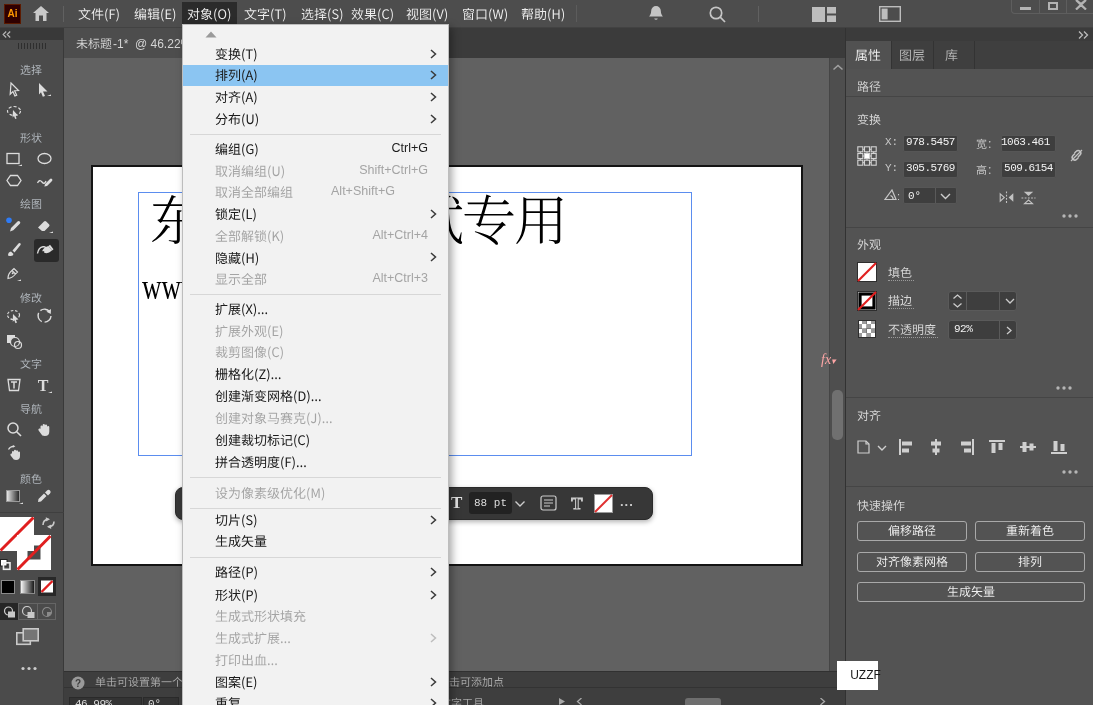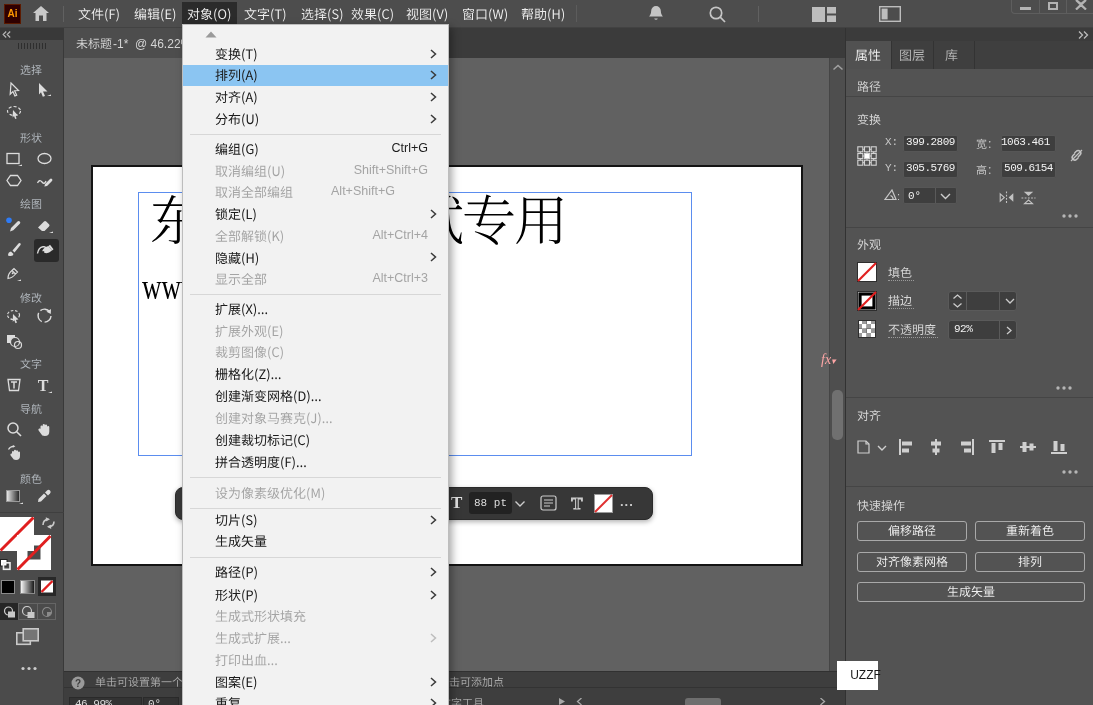--- a/index.html
+++ b/index.html
@@ -586,21 +586,21 @@
       <rect x="14.2" y="0.8" width="5" height="5" fill="#535353" stroke="#d4d4d4" stroke-width="1.1"></rect>
       <rect x="0.8" y="7.5" width="5" height="5" fill="#535353" stroke="#d4d4d4" stroke-width="1.1"></rect>
       <rect x="7.5" y="7.5" width="5" height="5" fill="#fff" stroke="#d4d4d4"></rect>
       <rect x="14.2" y="7.5" width="5" height="5" fill="#535353" stroke="#d4d4d4" stroke-width="1.1"></rect>
       <rect x="0.8" y="14.2" width="5" height="5" fill="#535353" stroke="#d4d4d4" stroke-width="1.1"></rect>
       <rect x="7.5" y="14.2" width="5" height="5" fill="#535353" stroke="#d4d4d4" stroke-width="1.1"></rect>
       <rect x="14.2" y="14.2" width="5" height="5" fill="#535353" stroke="#d4d4d4" stroke-width="1.1"></rect>
     </svg>
     <div class="t" style="left:885px;top:136px;font:11px 'Liberation Mono';color:#c8c8c8">X:</div>
     <div style="left:903px;top:135px;width:55px;height:17px;background:#3e3e3e;border:1px solid #565656;border-radius:2px;box-sizing:border-box"></div>
-    <div class="t" style="left:903px;top:136px;width:55px;text-align:center;font:11px 'Liberation Mono';color:#f2f2f2;letter-spacing:-0.5px">399.2809</div>
+    <div class="t" style="left:903px;top:136px;width:55px;text-align:center;font:11px 'Liberation Mono';color:#f2f2f2;letter-spacing:-0.5px">978.5457</div>
     <svg class="t " style="left:976.0px;top:136.8px" width="24.0" height="14.1">
       <g transform="translate(0,11.0) scale(0.01100,-0.01100)" fill="#c8c8c8">
         <use href="#s5BBD" x="0"></use>
         <use href="#sFF1A" x="1000"></use>
       </g>
     </svg>
     <div style="left:1001px;top:135px;width:55px;height:17px;background:#3e3e3e;border:1px solid #565656;border-radius:2px;box-sizing:border-box"></div>
     <div class="t" style="left:1001px;top:136px;width:55px;text-align:left;font:11px 'Liberation Mono';color:#f2f2f2;letter-spacing:-0.5px">1063.461</div>
     <div class="t" style="left:885px;top:162px;font:11px 'Liberation Mono';color:#c8c8c8">Y:</div>
     <div style="left:903px;top:161px;width:55px;height:17px;background:#3e3e3e;border:1px solid #565656;border-radius:2px;box-sizing:border-box"></div>
@@ -938,21 +938,21 @@
       <g transform="translate(0,13.0) scale(0.01300,-0.01300)" fill="#a4a4a4">
         <use href="#s53D6" x="0"></use>
         <use href="#s6D88" x="1000"></use>
         <use href="#s7F16" x="2000"></use>
         <use href="#s7EC4" x="3000"></use>
         <use href="#s28" x="4000"></use>
         <use href="#s55" x="4338"></use>
         <use href="#s29" x="5059"></use>
       </g>
     </svg>
-    <div class="t z" style="left:298px;top:162.6px;width:130px;text-align:right;font:12.5px 'Liberation Sans';color:#a4a4a4">Shift+Shift+G</div>
+    <div class="t z" style="left:298px;top:162.6px;width:130px;text-align:right;font:12.5px 'Liberation Sans';color:#a4a4a4">Shift+Ctrl+G</div>
     <svg class="t z" style="left:215.0px;top:184.4px" width="80.0" height="16.6">
       <g transform="translate(0,13.0) scale(0.01300,-0.01300)" fill="#a4a4a4">
         <use href="#s53D6" x="0"></use>
         <use href="#s6D88" x="1000"></use>
         <use href="#s5168" x="2000"></use>
         <use href="#s90E8" x="3000"></use>
         <use href="#s7F16" x="4000"></use>
         <use href="#s7EC4" x="5000"></use>
       </g>
     </svg>

